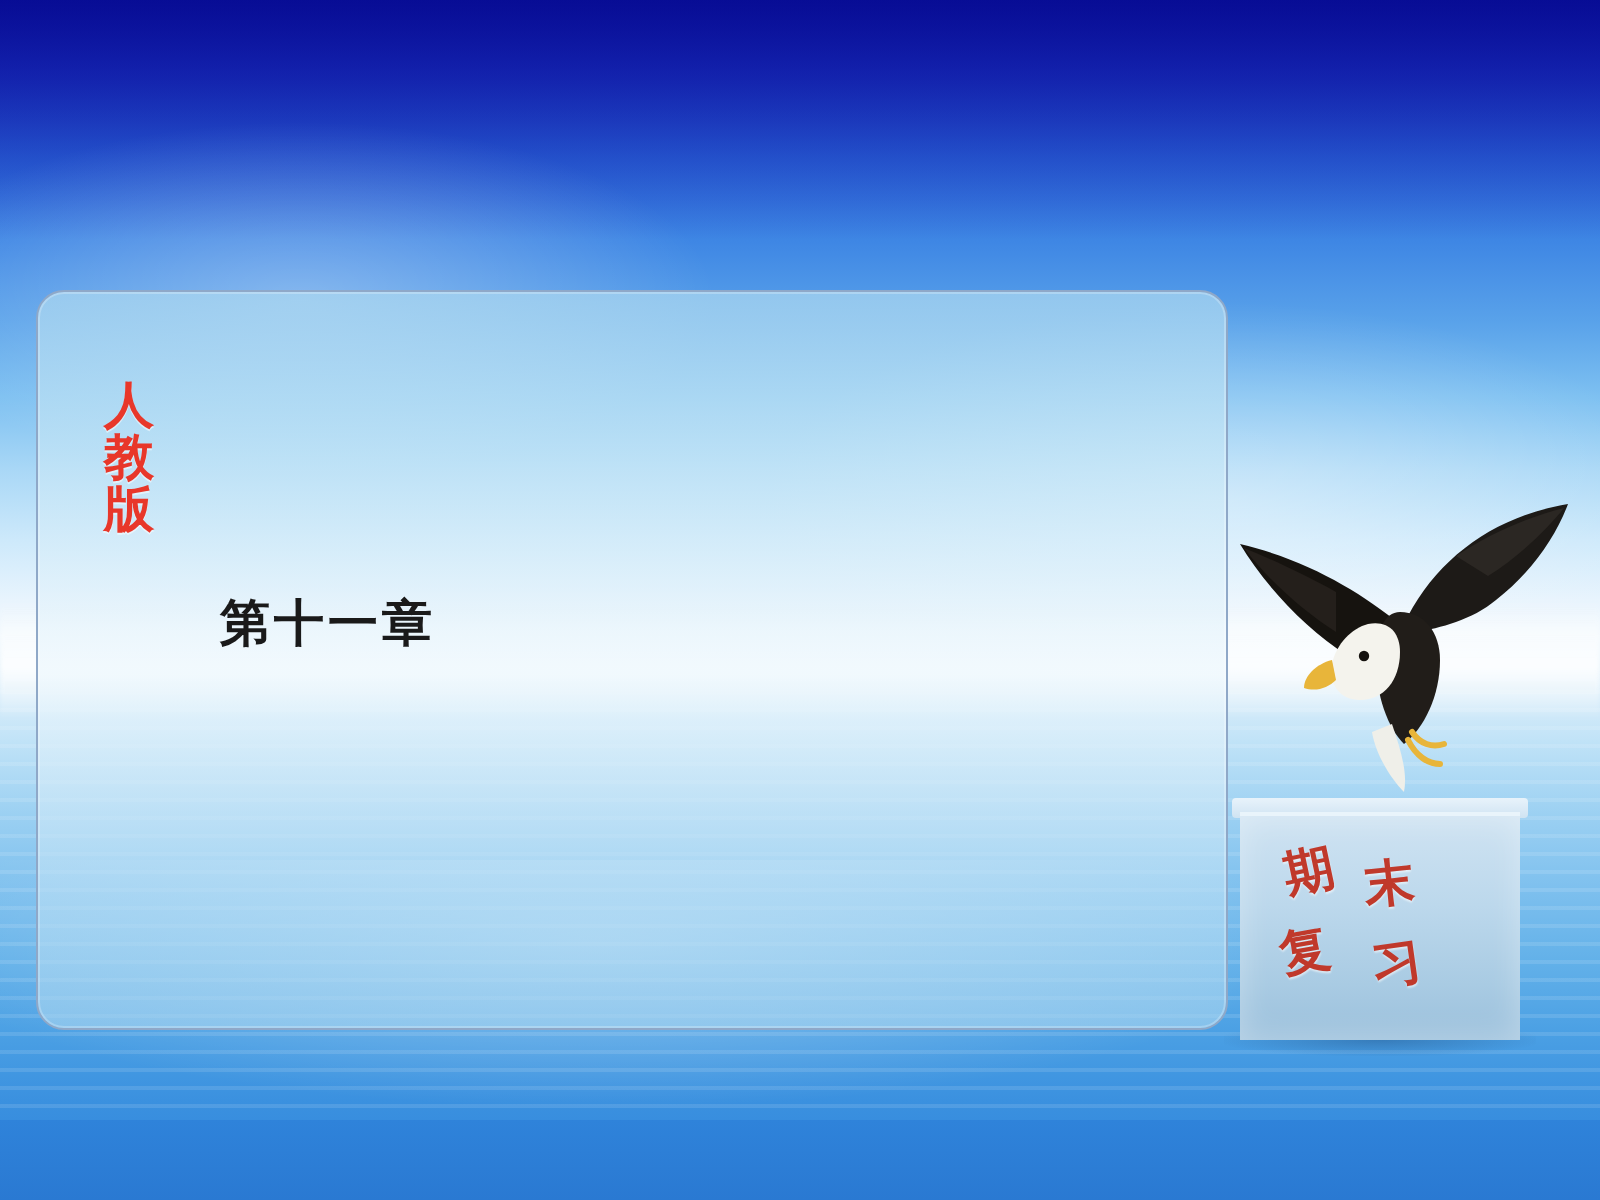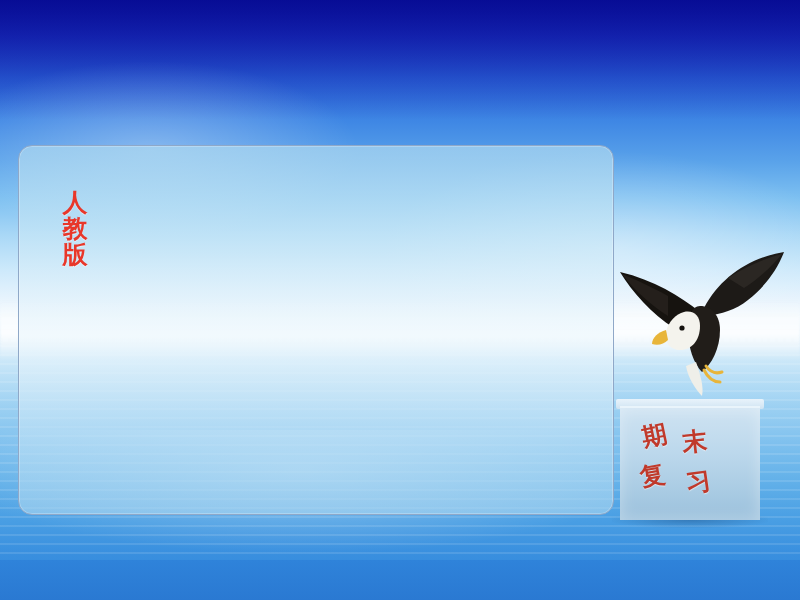--- a/index.html
+++ b/index.html
@@ -116,21 +116,21 @@
         rgba(186,223,245,0.64) 82%,
         rgba(168,213,240,0.62) 100%);
     box-shadow: 0 0 0 1px rgba(255,255,255,0.25) inset;
   }
   
   .renjiao {
     position: absolute;
     left: 52px;
     top: 190px;
     width: 46px;
-    text-align: center;
+    text-align: left;
     color: #e8372a;
     font-family: "DejaVu Sans", sans-serif;
     font-weight: bold;
     font-size: 25px;
     line-height: 26px;
     letter-spacing: 0px;
     text-shadow: 0 1px 0 rgba(255,255,255,0.5);
   }
   .chapter {
     position: absolute;
@@ -260,16 +260,17 @@
   <div class="qimo">
     <span class="c1">期</span>
     <span class="c2">末</span>
     <span class="c3">复</span>
     <span class="c4">习</span>
   </div>
 
   <div class="frame"></div>
 
   <div class="renjiao">人教版</div>
+  <div class="chapter">第十一章</div>
 
   <div class="bottom-band"></div>
 
 </div>
 
 </body></html>

